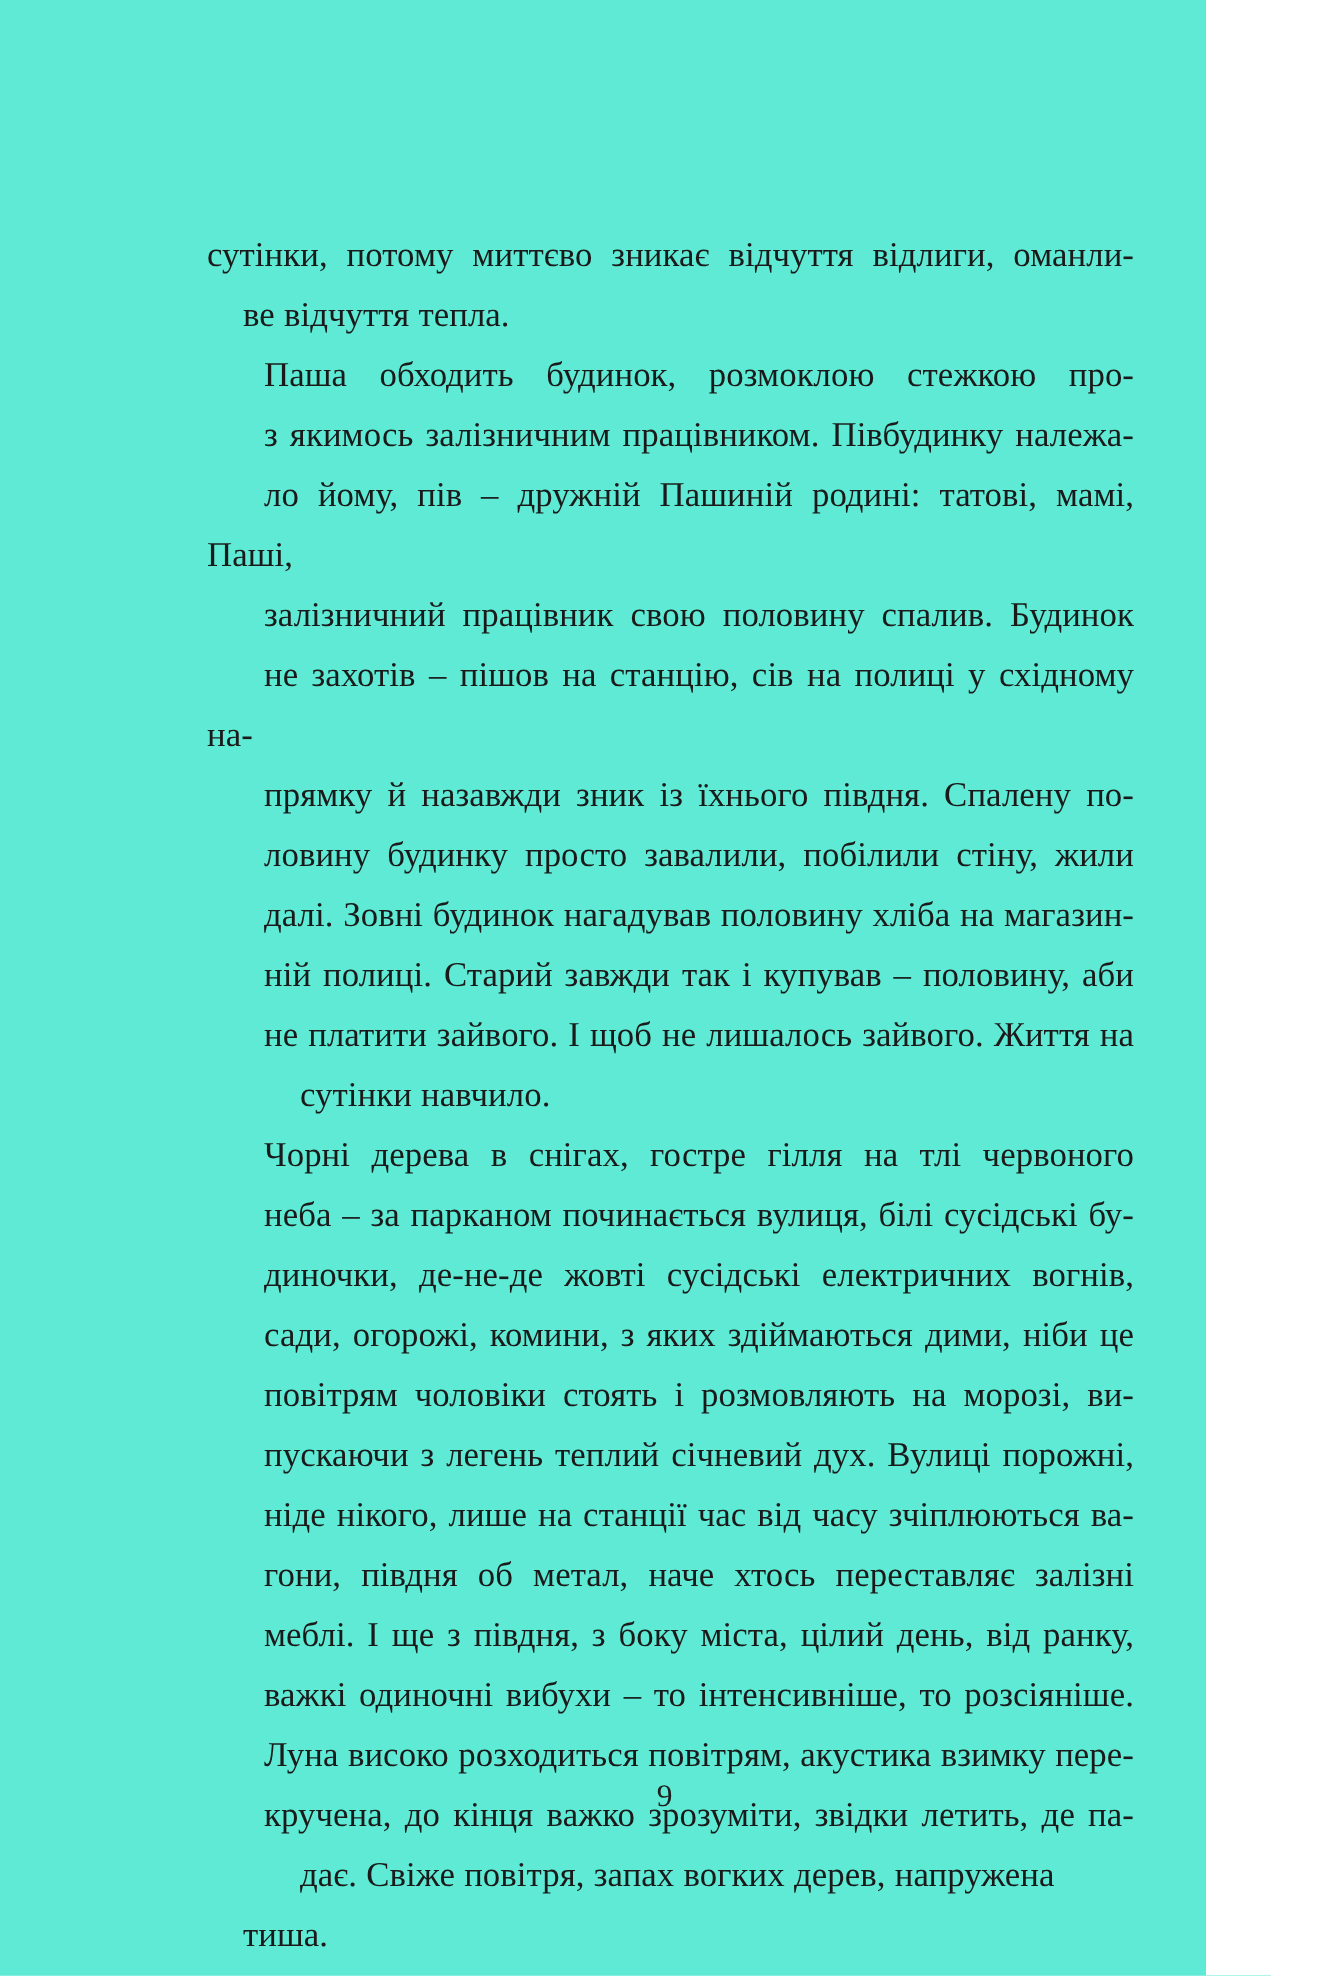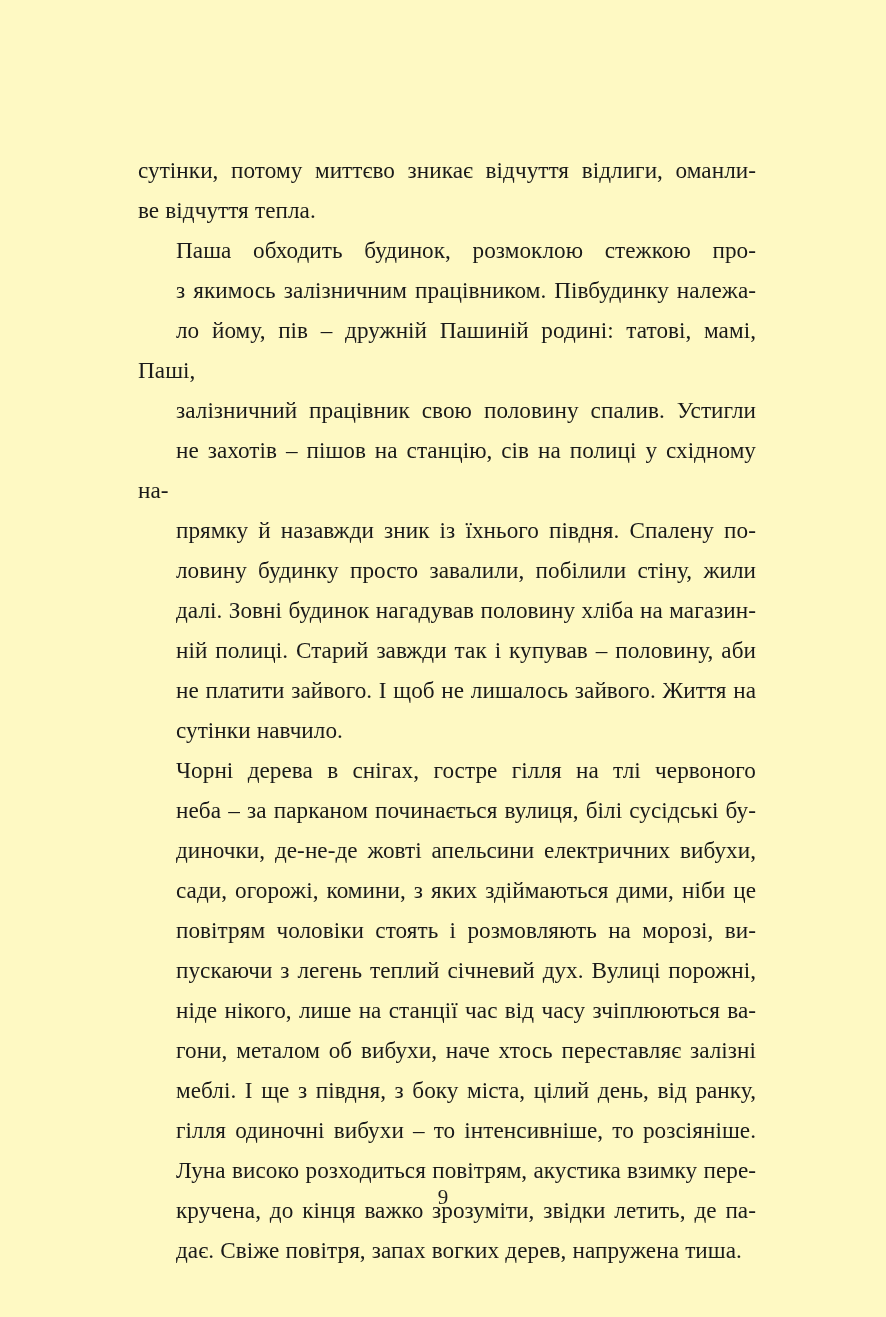--- a/index.html
+++ b/index.html
@@ -11,23 +11,23 @@
     width: 886px;
     height: 1317px;
     background: #ffffff;
     font-family: "Liberation Serif", "DejaVu Serif", serif;
     color: #1a1a1a;
     overflow: hidden;
   }
 
   .page {
     position: relative;
-    width: 886px;
+    width: 804px;
     height: 1317px;
-    background: #fef9c3;
+    background: #5eead4;
     box-sizing: border-box;
   }
 
   .text-block {
     position: absolute;
     left: 138px;
     top: 150px;
     width: 618px;
   }
 
@@ -50,22 +50,23 @@
   
   .line {
     display: block;
   }
   
   .line.j {
     text-align: justify;
     text-align-last: justify;
   }
   .line.last {
-    text-align: center;
+    text-align: left;
     text-align-last: left;
+    margin-left: 24px;
   }
 
   .folio {
     position: absolute;
     left: 0;
     top: 1183px;
     width: 886px;
     text-align: center;
     font-size: 21px;
     line-height: 28px;
@@ -80,40 +81,40 @@
 
   <div class="text-block">
     <p class="para">
         <span class="line j">сутінки, потому миттєво зникає відчуття відлиги, оманли-</span>
         <span class="line last">ве відчуття тепла.</span>
       </p>
     <p class="para indented">
         <span class="line j">Паша обходить будинок, розмоклою стежкою про-</span>
         <span class="line j">з якимось залізничним працівником. Півбудинку належа-</span>
         <span class="line j">ло йому, пів – дружній Пашиній родині: татові, мамі, Паші,</span>
-        <span class="line j">залізничний працівник свою половину спалив. Устигли</span>
+        <span class="line j">залізничний працівник свою половину спалив. Будинок</span>
         <span class="line j">не захотів – пішов на станцію, сів на полиці у східному на-</span>
         <span class="line j">прямку й назавжди зник із їхнього півдня. Спалену по-</span>
         <span class="line j">ловину будинку просто завалили, побілили стіну, жили</span>
         <span class="line j">далі. Зовні будинок нагадував половину хліба на магазин-</span>
         <span class="line j">ній полиці. Старий завжди так і купував – половину, аби</span>
         <span class="line j">не платити зайвого. І щоб не лишалось зайвого. Життя на</span>
         <span class="line last">сутінки навчило.</span>
       </p>
     <p class="para indented">
         <span class="line j">Чорні дерева в снігах, гостре гілля на тлі червоного</span>
         <span class="line j">неба – за парканом починається вулиця, білі сусідські бу-</span>
-        <span class="line j">диночки, де-не-де жовті апельсини електричних вибухи,</span>
+        <span class="line j">диночки, де-не-де жовті сусідські електричних вогнів,</span>
         <span class="line j">сади, огорожі, комини, з яких здіймаються дими, ніби це</span>
         <span class="line j">повітрям чоловіки стоять і розмовляють на морозі, ви-</span>
         <span class="line j">пускаючи з легень теплий січневий дух. Вулиці порожні,</span>
         <span class="line j">ніде нікого, лише на станції час від часу зчіплюються ва-</span>
-        <span class="line j">гони, металом об вибухи, наче хтось переставляє залізні</span>
+        <span class="line j">гони, півдня об метал, наче хтось переставляє залізні</span>
         <span class="line j">меблі. І ще з півдня, з боку міста, цілий день, від ранку,</span>
-        <span class="line j">гілля одиночні вибухи – то інтенсивніше, то розсіяніше.</span>
+        <span class="line j">важкі одиночні вибухи – то інтенсивніше, то розсіяніше.</span>
         <span class="line j">Луна високо розходиться повітрям, акустика взимку пере-</span>
         <span class="line j">кручена, до кінця важко зрозуміти, звідки летить, де па-</span>
         <span class="line last">дає. Свіже повітря, запах вогких дерев, напружена тиша.</span>
       </p>
   </div>
 
   <div class="folio">9</div>
 
 </div>
 

